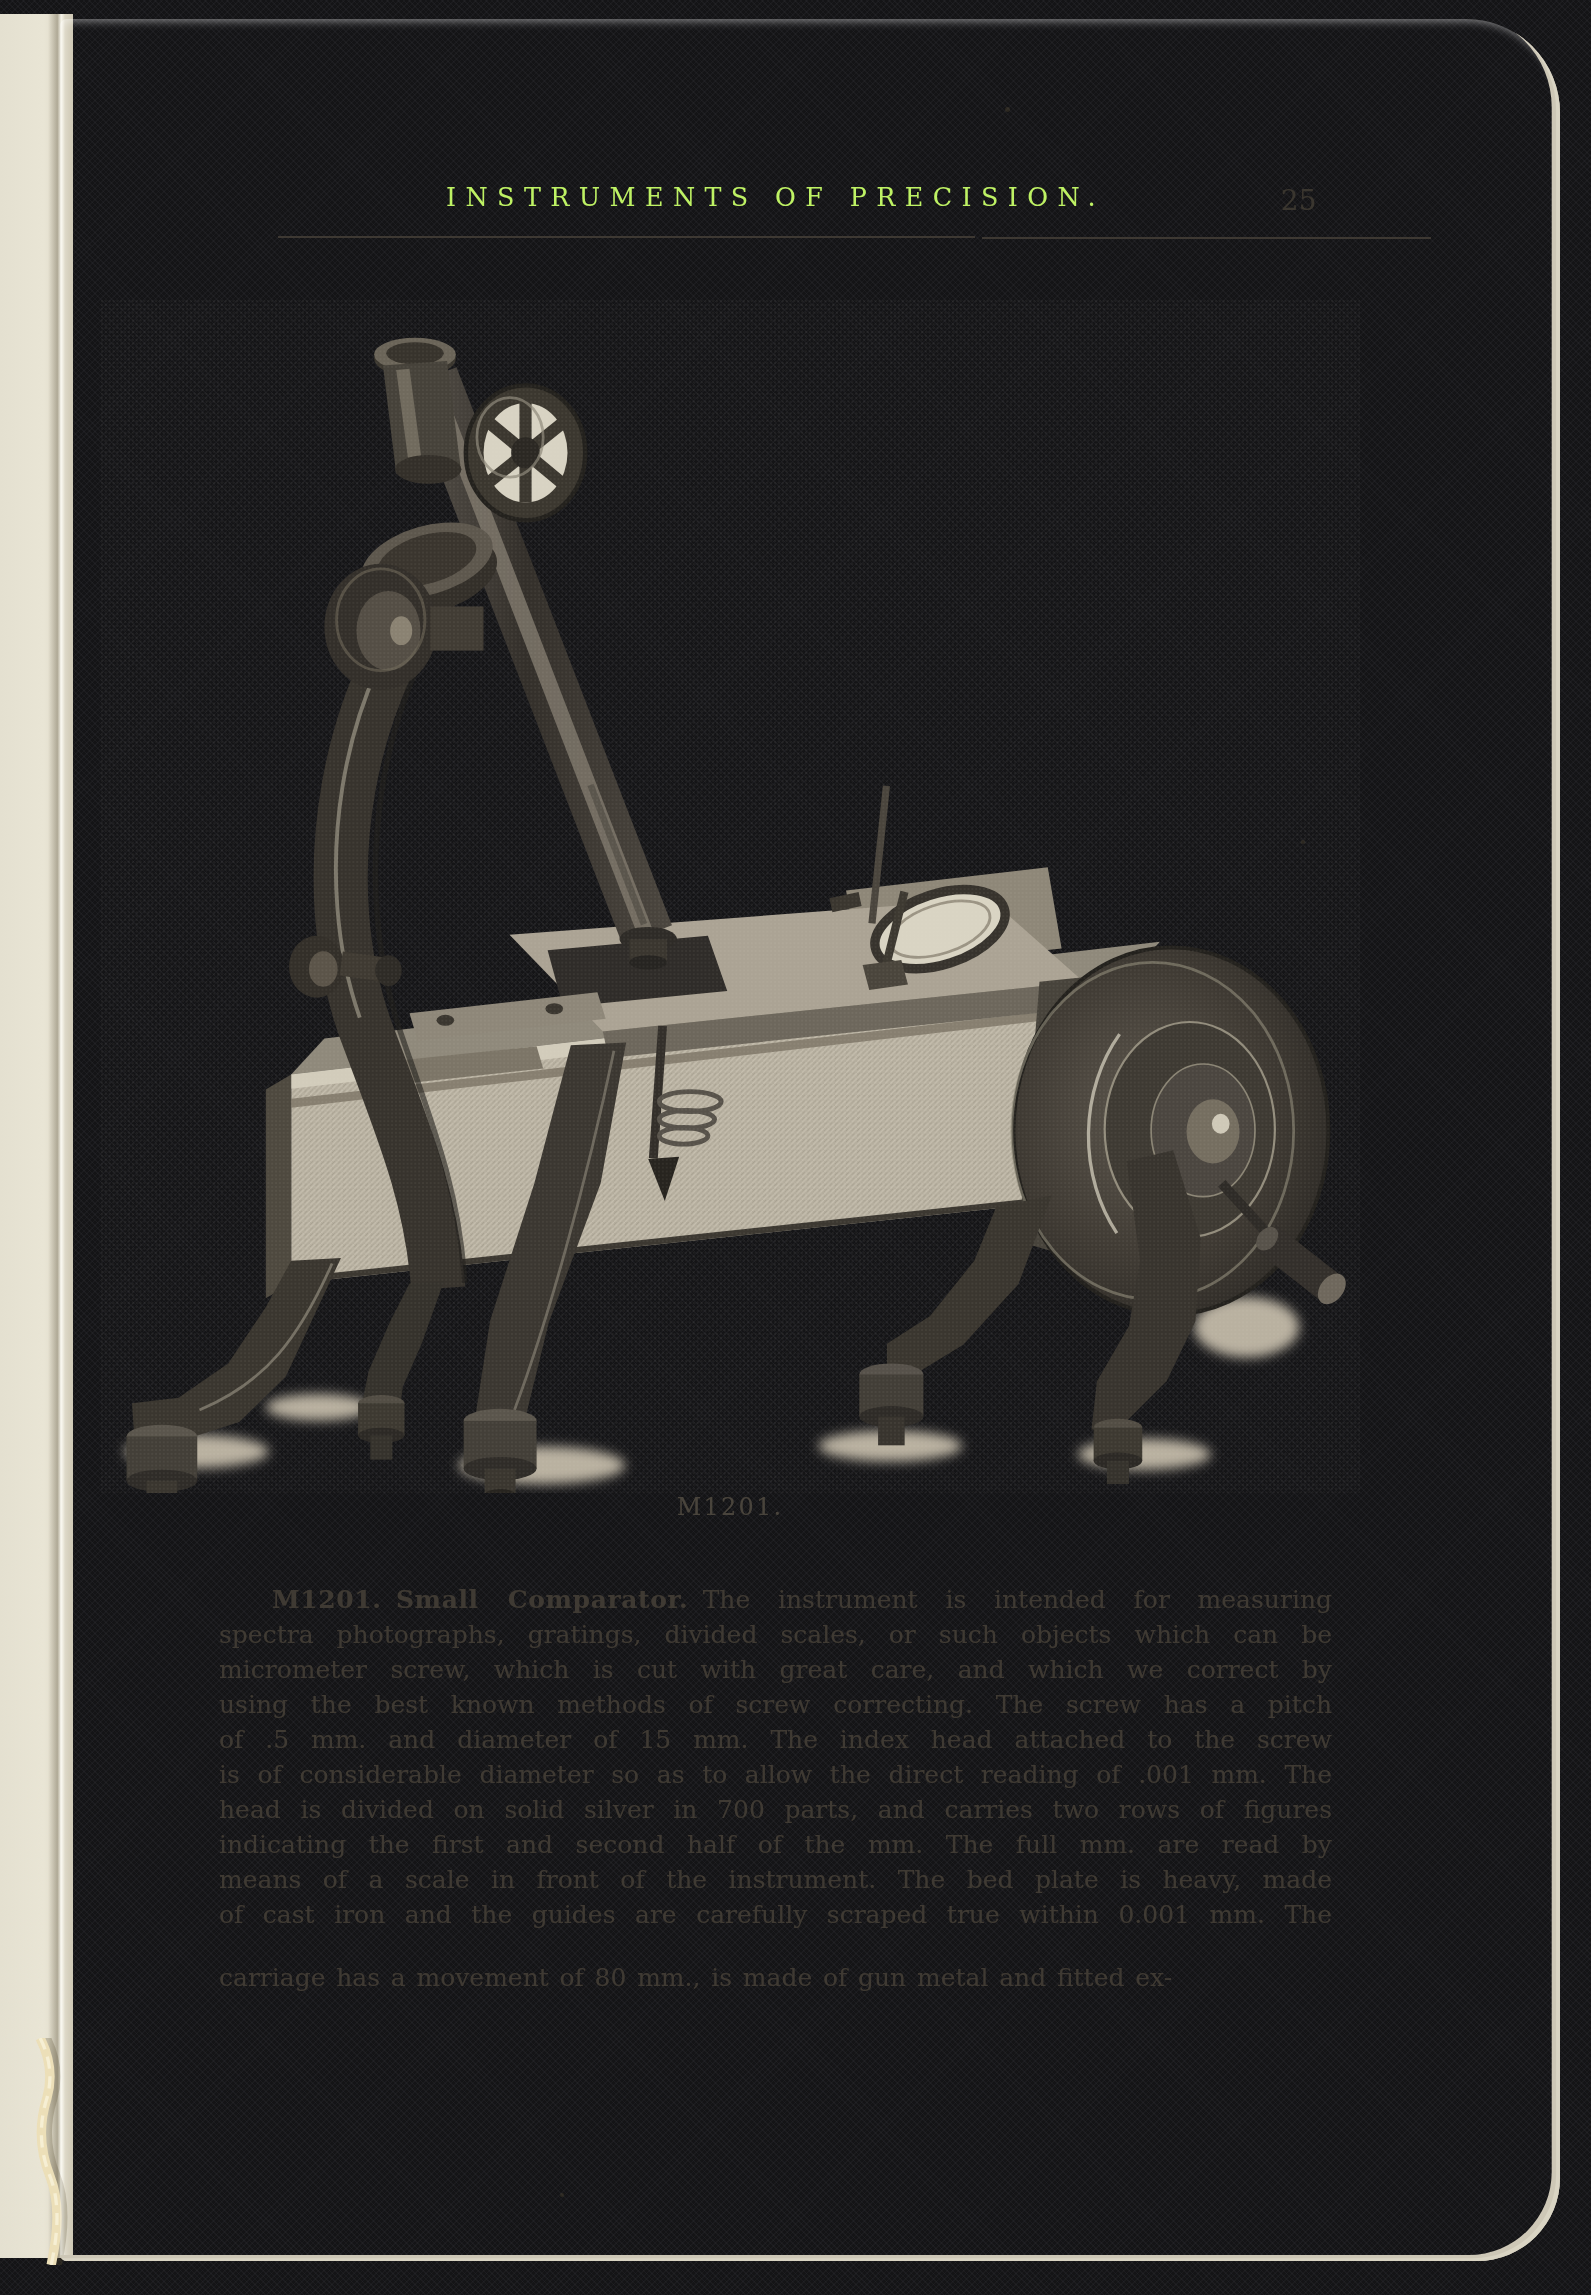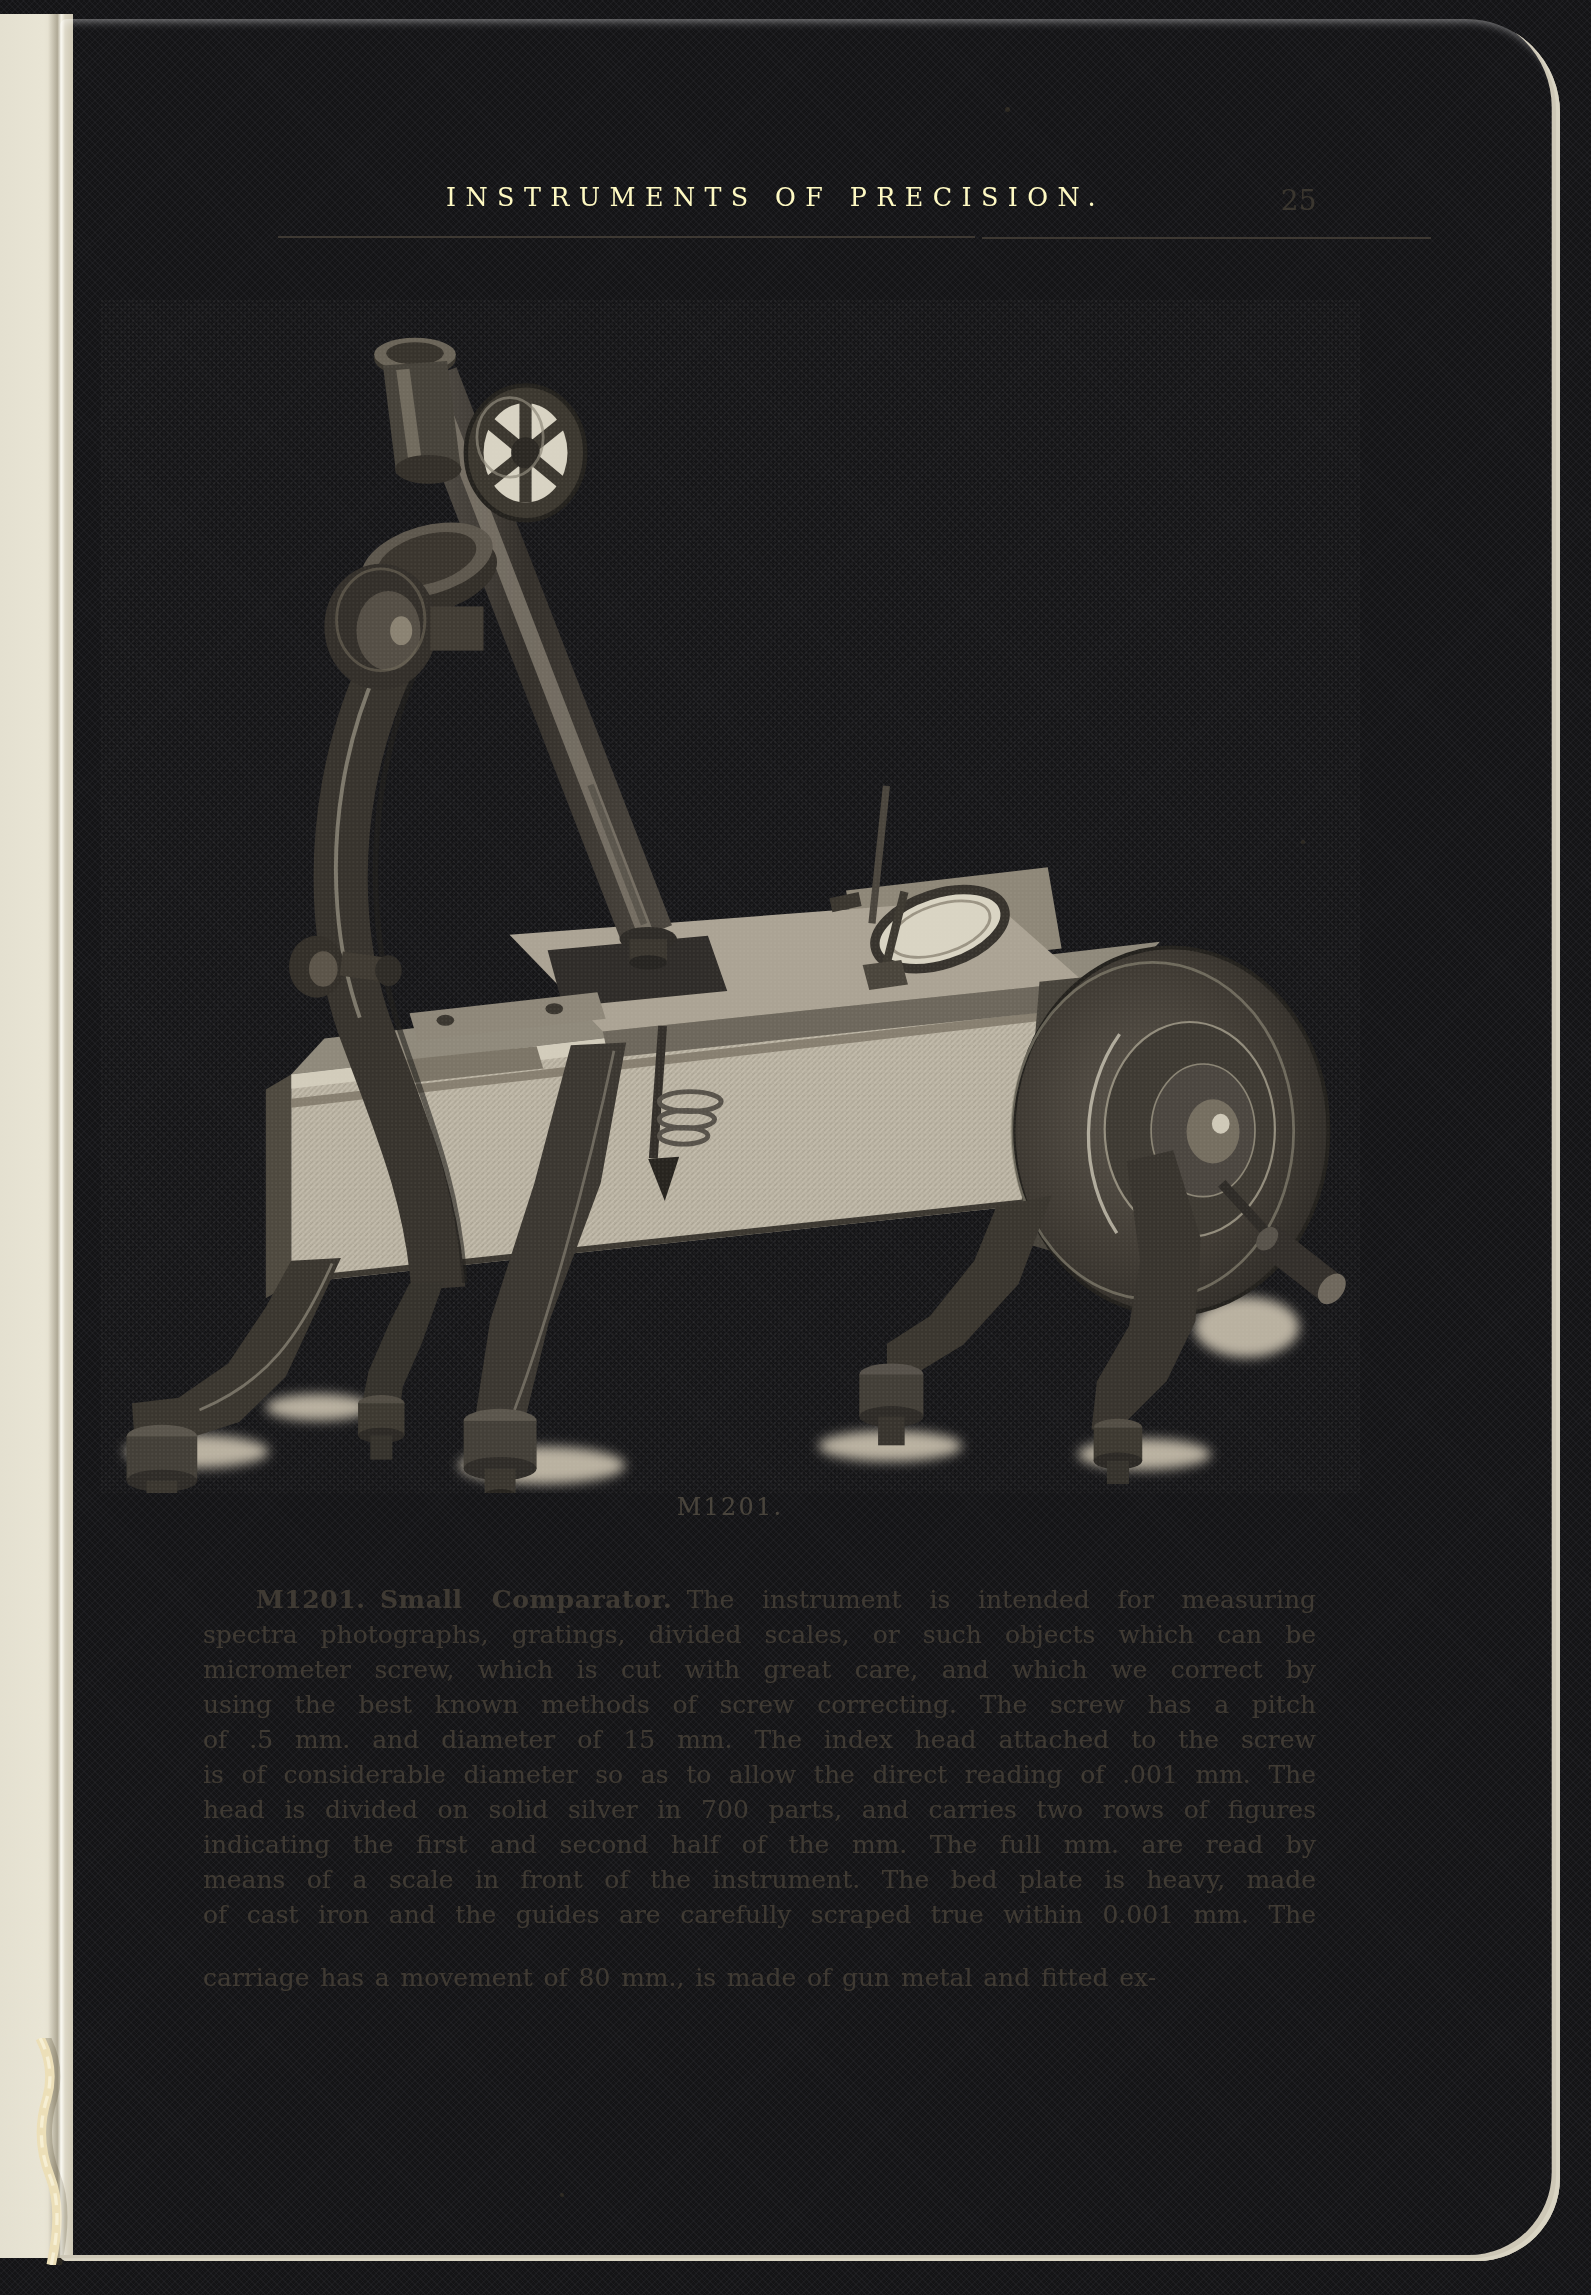--- a/index.html
+++ b/index.html
@@ -24,40 +24,40 @@
     position:absolute;left:60px;top:19px;width:1500px;height:2242px;
     border-radius:6.6px 94px 83px 6.6px;
     background:radial-gradient(ellipse at 44% 38%, #edead c0%, #ece8da 0%, #eae6d8 52%, #e3decd 92%, #ddd7c5 100%);
     box-shadow: inset -3.9px -2.8px 0 #d9d4c3, inset -8.3px -6px 0 #cdc7b6, inset 1.7px 1.7px 10px rgba(255,255,255,.5);
   }
   .fox{position:absolute;border-radius:50%;background:rgba(150,130,80,.18);}
   
   .header-row{position:absolute;left:159px;top:163px;width:1113px;height:44px;}
   .page-title{
     position:absolute;left:0;right:0;text-align:center;
-    font-size:25.4px;letter-spacing:9.4px;color:#fef9c3;white-space:nowrap;
+    font-size:25.4px;letter-spacing:9.4px;color:#bef264;white-space:nowrap;
     text-shadow:0 0 0.6px rgba(55,50,42,.45);
   }
   .page-number{
     position:absolute;right:15.5px;top:2.2px;font-size:28px;color:#3a362f;
     text-shadow:0 0 0.6px rgba(55,50,42,.4);
   }
   .rule{position:absolute;height:1.7px;background:#433e37;opacity:.88;}
   .rule.seg1{left:218px;top:217px;width:697px;}
   .rule.seg2{left:922px;top:218px;width:449px;}
   
   .figure-wrap{position:absolute;left:40px;top:280px;width:1260px;height:1194px;}
   .figure-caption{
     position:absolute;left:159px;top:1474px;width:1022px;text-align:center;
     font-size:24px;letter-spacing:2.2px;color:#49443c;
     text-shadow:0 0 0.6px rgba(70,64,54,.4);
   }
   
   .body-text{
-    position:absolute;left:143px;top:1563px;width:1113px;
+    position:absolute;left:159px;top:1563px;width:1113px;
     font-size:25px;line-height:35px;color:#3f3a33;word-spacing:2.8px;
     text-shadow:0 0 0.6px rgba(62,56,46,.42);
   }
   .tline{text-align:justify;text-align-last:justify;height:35px;white-space:normal;}
   .tline.first{text-indent:0;}
   .tline.last{text-align-last:left;margin-top:28px;}
   .lead{font-weight:bold;letter-spacing:0.6px;}
   .indent{display:inline-block;width:53px;}
   .gap{display:inline-block;width:14.4px;}
   

